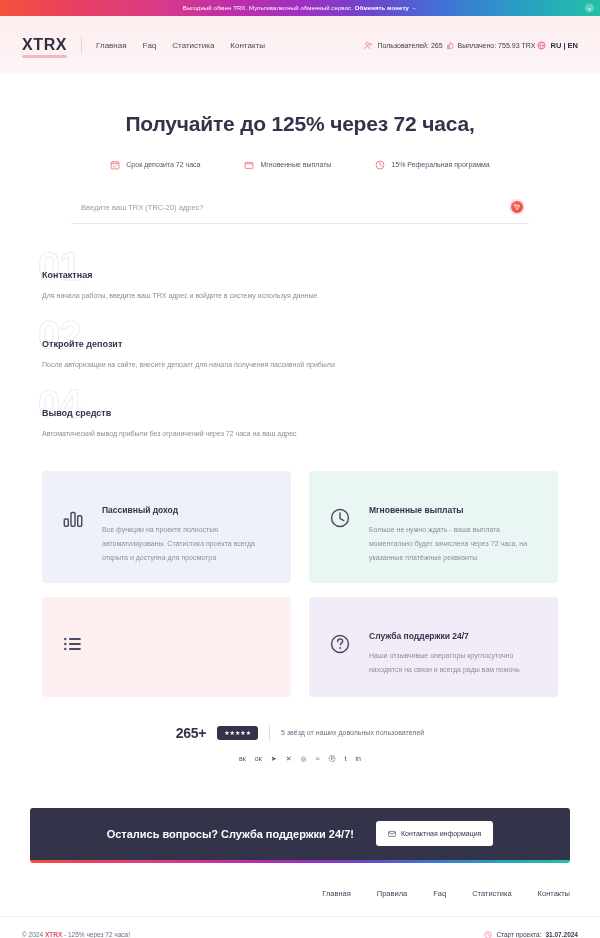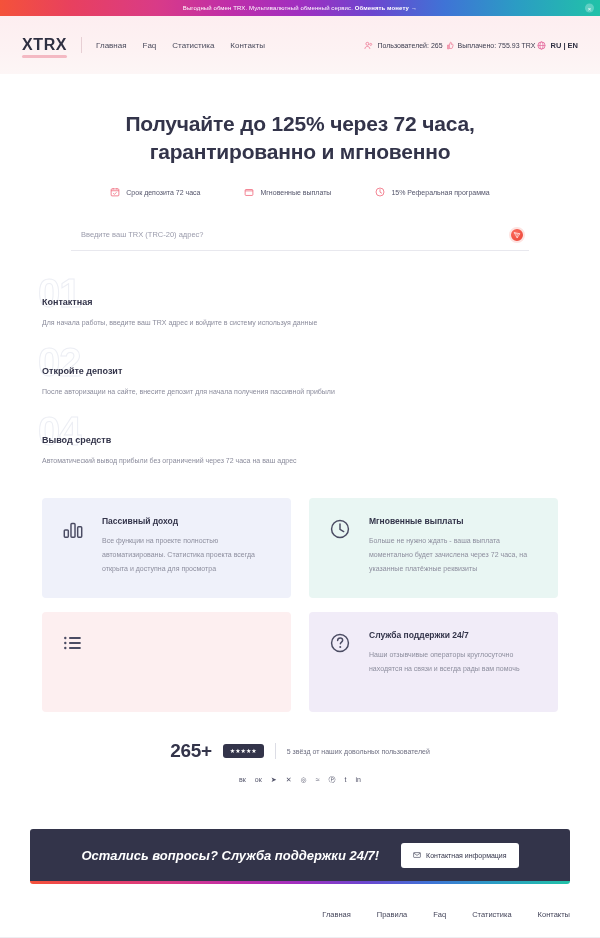--- a/index.html
+++ b/index.html
@@ -111,51 +111,51 @@
     position:absolute; top:-10px; left:-4px;
     font-size:40px; font-weight:bold; letter-spacing:-1px;
     color:transparent; -webkit-text-stroke:1px #eceef4; line-height:1;
     pointer-events:none;
   }
   .step h3 { position:relative; font-size:9px; font-weight:bold; color:#33344a; margin-bottom:9px; }
   .step p { position:relative; font-size:7px; line-height:2.0; color:#8b8c9c; }
 
   
   .cards { margin:30px auto 0; width:516px; display:grid; grid-template-columns:1fr 1fr; gap:14px 18px; }
-  .card { border-radius:4px; padding:18px 18px 18px 16px; display:flex; gap:14px; min-height:100px; }
+  .card { border-radius:4px; padding:34px 18px 18px 16px; display:flex; gap:14px; min-height:100px; }
   .card .ico { flex:0 0 auto; width:30px; display:flex; align-items:flex-start; justify-content:center; padding-top:2px; }
   .card h4 { font-size:8.5px; font-weight:bold; color:#33344a; margin-bottom:8px; }
   .card p { font-size:7px; line-height:2.0; color:#8d8e9e; }
   .c1 { background:#eff1fa; }
   .c2 { background:#e9f6f3; }
   .c3 { background:#fdeff0; }
   .c4 { background:#f1ecf8; }
 
   
   .rating { margin:28px auto 0; display:flex; align-items:center; justify-content:center; gap:11px; }
-  .rating-num { font-size:19px; font-weight:bold; color:#33344a; letter-spacing:-.3px; }
+  .rating-num { font-size:14px; font-weight:bold; color:#33344a; letter-spacing:-.3px; }
   .stars-badge {
     background:#33344a; border-radius:3px; padding:4px 7px;
     display:flex; gap:2px; align-items:center;
   }
   .stars-badge span { color:#fff; font-size:6px; line-height:1; }
   .rating-div { width:1px; height:16px; background:#dcdde5; }
   .rating-text { font-size:7px; color:#6d6e80; }
 
   
   .socials { margin:14px auto 0; display:flex; justify-content:center; gap:9px; align-items:center; }
   .socials span { font-size:7px; color:#53546a; line-height:1; cursor:pointer; }
 
   
   .dark-cta-wrap { margin:46px auto 0; width:540px; }
   .dark-cta {
     background:#33344a; border-radius:3px 3px 0 0;
     height:52px; display:flex; align-items:center; justify-content:center; gap:22px;
   }
-  .dark-cta h3 { font-size:13px; font-weight:bold; color:#ffffff;font-style:italic; }
+  .dark-cta h3 { font-size:11px; font-weight:bold; color:#ffffff; }
   .contact-btn {
     background:#ffffff; border:none; border-radius:3px; height:25px; padding:0 12px;
     display:flex; align-items:center; gap:5px;
     font-family:"Liberation Sans", sans-serif; font-size:7px; color:#33344a; cursor:pointer;
   }
   .cta-gradient {
     height:3px; width:100%; border-radius:0 0 3px 3px;
     background:linear-gradient(90deg,#f4523a 0%,#e8405f 12%,#d93b87 26%,#c02ea8 38%,#a02fc0 50%,#6c46cf 62%,#3f73d6 74%,#2b9cc4 86%,#21c2a8 100%);
   }
 
@@ -223,21 +223,20 @@
       <span>RU | EN</span>
     </div>
   </div>
 </div>
 
 <div class="page">
 
   <div class="hero">
     <h1>
       <span>Получайте до </span><span class="hl">125%</span><span> через 72 часа,</span><br>
-      <span>гарантированно и мгновенно</span>
     </h1>
 
     <div class="badges">
       <div class="badge">
         <svg width="10" height="10" viewBox="0 0 16 16">
           <rect x="1.8" y="3" width="12.4" height="11.2" rx="1.4" fill="none" stroke="#ef5f73" stroke-width="1.2"></rect>
           <line x1="1.8" y1="6" x2="14.2" y2="6" stroke="#ef5f73" stroke-width="1.2"></line>
           <line x1="5" y1="1.6" x2="5" y2="4" stroke="#ef5f73" stroke-width="1.2"></line>
           <line x1="11" y1="1.6" x2="11" y2="4" stroke="#ef5f73" stroke-width="1.2"></line>
           <path d="M5.2 10l1.8 1.8 3.4-3.4" fill="none" stroke="#ef5f73" stroke-width="1.2"></path>

